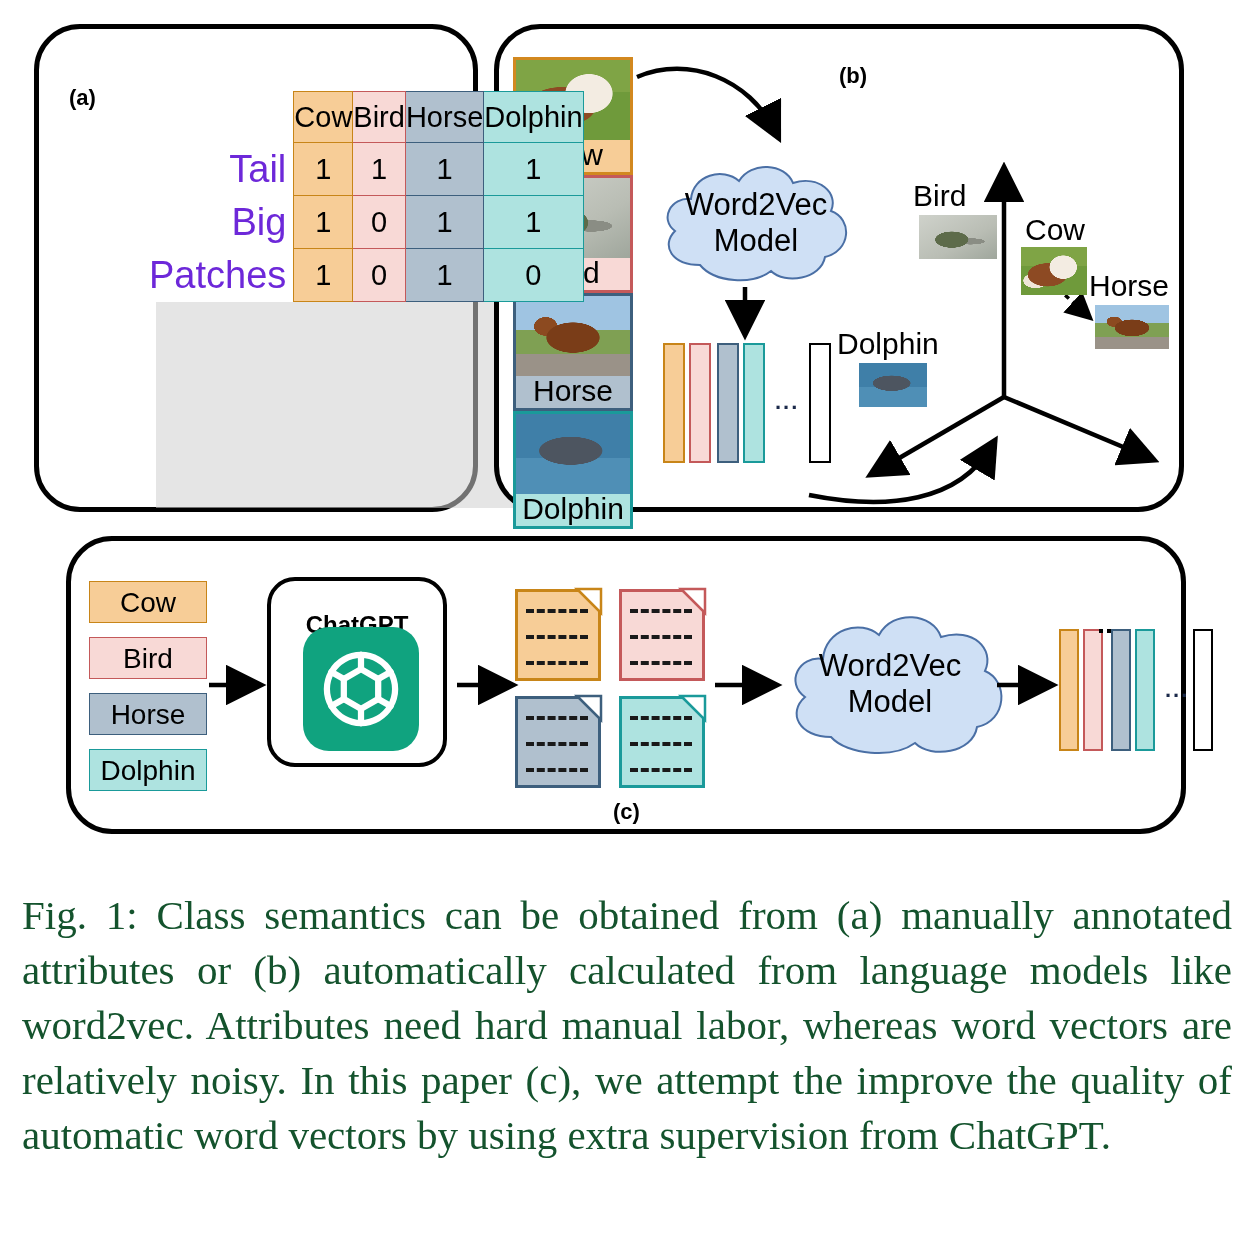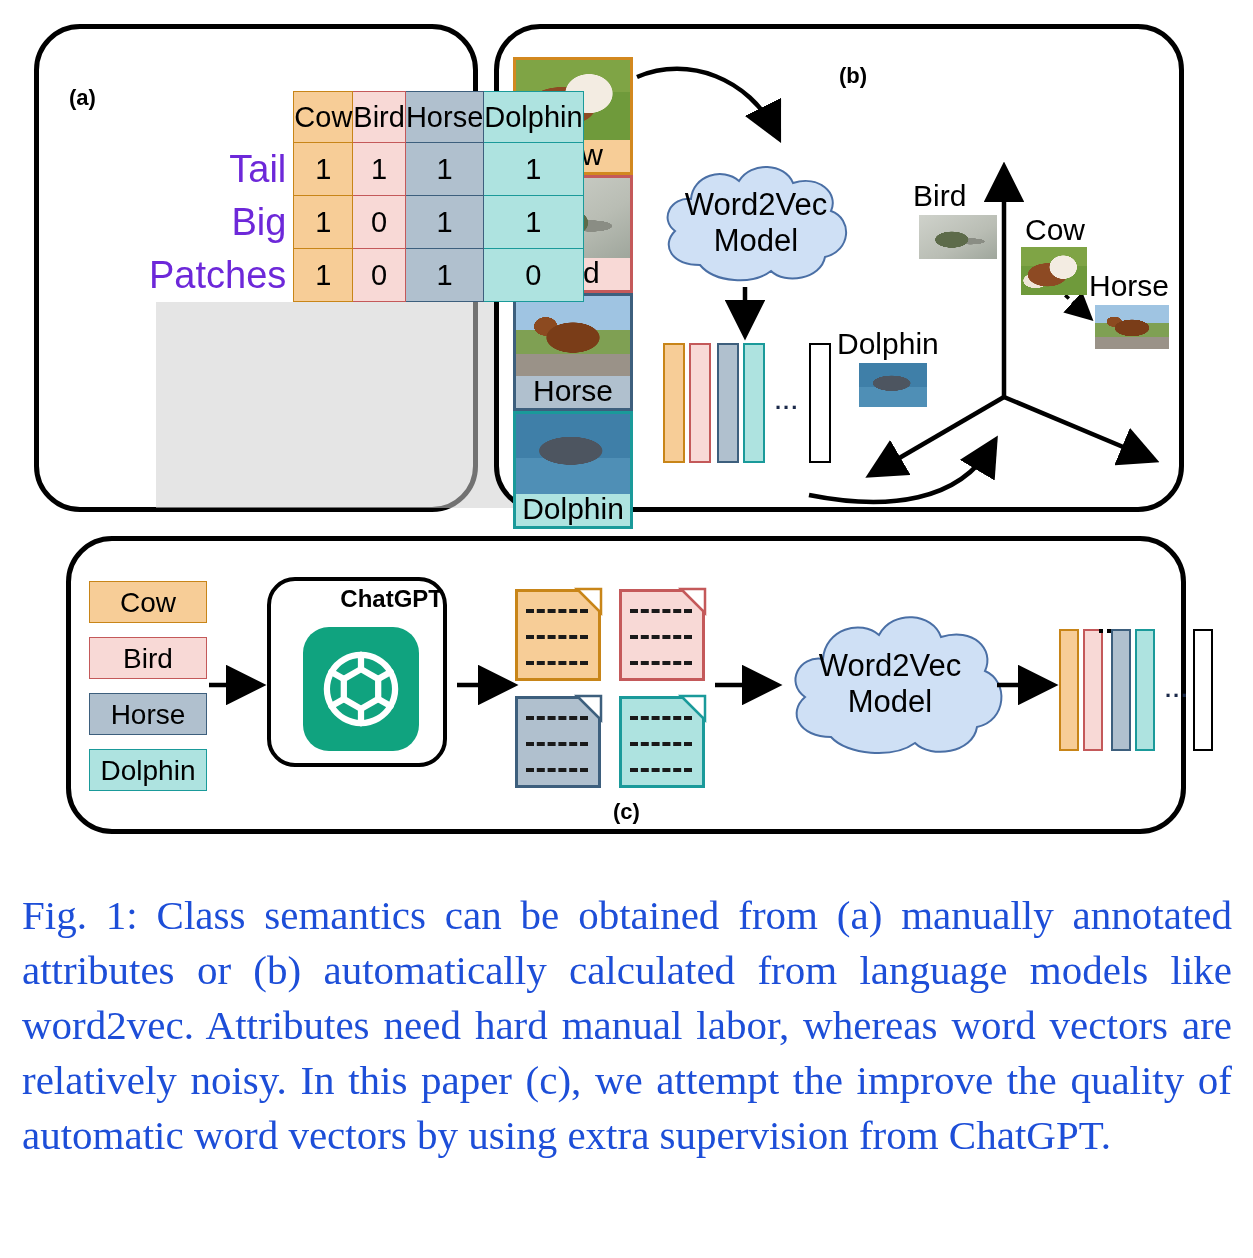--- a/index.html
+++ b/index.html
@@ -85,21 +85,21 @@
   .note .lines{position:absolute;left:10%;top:20%;width:78%;}
   .note .ln{height:0;border-top:4px dashed #1a1a1a;margin-bottom:22px;}
   .n-cow{background:#f7cd97;border:3px solid #c88518;}
   .n-bird{background:#f8d9d6;border:3px solid #c4595a;}
   .n-horse{background:#b0c0ce;border:3px solid #3d5f7d;}
   .n-dolph{background:#aee3e0;border:3px solid #1a9a9a;}
 
   
   #caption{position:absolute;left:22px;top:888px;width:1210px;
            font-family:"Liberation Serif",serif;font-size:41px;line-height:55px;
-           color:#1d4ed8;text-align:justify;text-align-last:left;}
+           color:#14532d;text-align:justify;text-align-last:left;}
 
   svg{overflow:visible;}
 </style>
 </head>
 <body>
 
 <div class="panel" id="panel-a">
   <div class="panel-tag" style="left:30px;top:56px;">(a)</div>
 
   <div id="table-shadow"></div>
@@ -249,21 +249,21 @@
   <svg style="position:absolute;left:138px;top:130px;" width="58" height="28">
     <defs>
         <marker id="ac1" markerWidth="9" markerHeight="9" refX="6" refY="4.5" orient="auto">
       <path d="M0,0 L9,4.5 L0,9 Z" fill="#000"></path>
         </marker>
       </defs>
     <line x1="0" y1="14" x2="44" y2="14" stroke="#000" stroke-width="4.5" marker-end="url(#ac1)"></line>
   </svg>
 
   <div id="chatgpt-box" style="left:196px;top:36px;width:180px;height:190px;">
-    <div id="chatgpt-title" style="top:4px;text-align:right;">ChatGPT</div>
+    <div id="chatgpt-title" style="top:30px;">ChatGPT</div>
     <div id="chatgpt-logo" style="left:32px;top:46px;width:116px;height:124px;">
       <svg width="116" height="124" viewBox="0 0 116 124">
         <g transform="translate(58,62) scale(1.42)" fill="none" stroke="#ffffff" stroke-width="4.4" stroke-linejoin="round" stroke-linecap="round">
           <g>
             <path d="M0,-24 A24,24 0 0,1 20.8,-12"></path>
             <path d="M20.8,-12 A24,24 0 0,1 20.8,12"></path>
             <path d="M20.8,12 A24,24 0 0,1 0,24"></path>
             <path d="M0,24 A24,24 0 0,1 -20.8,12"></path>
             <path d="M-20.8,12 A24,24 0 0,1 -20.8,-12"></path>
             <path d="M-20.8,-12 A24,24 0 0,1 0,-24"></path>

